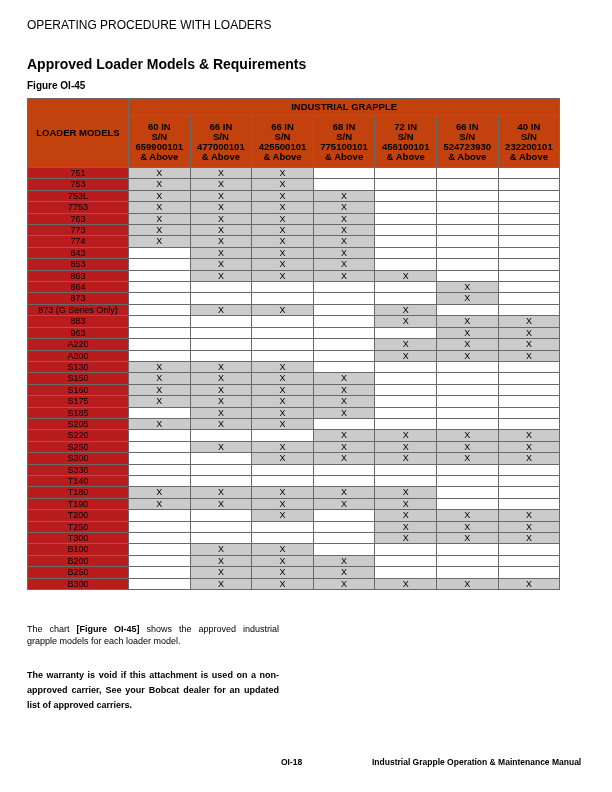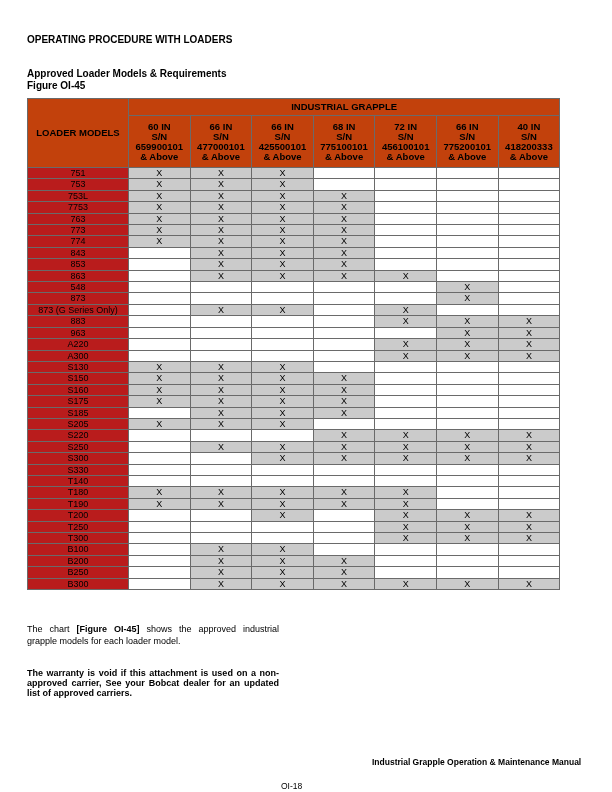--- a/index.html
+++ b/index.html
@@ -1,40 +1,40 @@
 <!DOCTYPE html>
 <html><head>
   <meta charset="utf-8">
   <style>
     html, body { margin: 0; padding: 0; background: #ffffff; }
     body { width: 612px; height: 792px; position: relative; overflow: hidden;
            font-family: "Liberation Sans", sans-serif; color: #000; }
-    .h1 { position: absolute; left: 27px; top: 34px; font-size: 10px; font-weight: bold; }
-    .h2 { position: absolute; left: 27px; top: 56px; font-size: 10px; font-weight: bold; margin-top: 12px; }
+    .h1 { position: absolute; left: 27px; top: 18px; font-size: 12px; font-weight: normal; }
+    .h2 { position: absolute; left: 27px; top: 56px; font-size: 14px; font-weight: bold; }
     .fig { position: absolute; left: 27px; top: 80px; font-size: 10px; font-weight: bold; }
 
     table.grid { position: absolute; left: 27px; top: 98px; width: 532px;
                  border-collapse: collapse; table-layout: fixed; font-size: 9px; }
     table.grid td, table.grid th { border: 1px solid #6a6a6a; padding: 0; text-align: center;
                  line-height: 10px; overflow: hidden; white-space: nowrap; }
     table.grid th { background: #c2410c; font-weight: bold; font-size: 9.5px; }
     col.c-model { width: 101px; }
     col.c-g { width: 61.6px; }
     th.group { height: 16px; line-height: 16px; }
     th.model-head { font-size: 10px; }
     th.size { height: 51px; line-height: 10.5px; }
     tr.data td { height: 10.4px; line-height: 10.4px; font-size: 9px; }
     td.on { background: #cbcbcb; }
     td.model { background: #b91c1c; }
 
     .para1 { position: absolute; left: 27px; top: 624px; width: 252px; font-size: 9px;
              line-height: 11.5px; text-align: justify; }
     .para2 { position: absolute; left: 27px; top: 668px; width: 252px; font-size: 9px;
-             line-height: 10px; font-weight: bold; text-align: justify; }
-    .footer-page { position: absolute; left: 281px; top: 757px; font-size: 8.5px; font-weight: normal; margin-top: 24px; }
+             line-height: 15px; font-weight: bold; text-align: justify; }
+    .footer-page { position: absolute; left: 281px; top: 757px; font-size: 8.5px; font-weight: bold; }
     .footer-title { position: absolute; left: 336px; top: 757px; font-size: 8.5px; font-weight: bold; padding-left: 36px; }
   </style>
 </head>
 <body>
 
 <div class="h1">OPERATING PROCEDURE WITH LOADERS</div>
 <div class="h2">Approved Loader Models &amp; Requirements</div>
 <div class="fig">Figure OI-45</div>
 
 <table class="grid">
@@ -52,22 +52,22 @@
     <tr>
       <th rowspan="2" class="model-head">LOADER MODELS</th>
       <th colspan="7" class="group">INDUSTRIAL GRAPPLE</th>
     </tr>
     <tr id="size-row">
         <th class="size"><span>60 IN</span><br><span>S/N</span><br><span>659900101</span><br><span>&amp; Above</span></th>
         <th class="size"><span>66 IN</span><br><span>S/N</span><br><span>477000101</span><br><span>&amp; Above</span></th>
         <th class="size"><span>66 IN</span><br><span>S/N</span><br><span>425500101</span><br><span>&amp; Above</span></th>
         <th class="size"><span>68 IN</span><br><span>S/N</span><br><span>775100101</span><br><span>&amp; Above</span></th>
         <th class="size"><span>72 IN</span><br><span>S/N</span><br><span>456100101</span><br><span>&amp; Above</span></th>
-        <th class="size"><span>66 IN</span><br><span>S/N</span><br><span>775200101</span><br><span>&amp; Above</span></th>
-        <th class="size"><span>40 IN</span><br><span>S/N</span><br><span>418200333</span><br><span>&amp; Above</span></th>
+        <th class="size"><span>66 IN</span><br><span>S/N</span><br><span>524723930</span><br><span>&amp; Above</span></th>
+        <th class="size"><span>40 IN</span><br><span>S/N</span><br><span>232200101</span><br><span>&amp; Above</span></th>
       </tr>
   </thead>
   <tbody id="table-body">
       <tr class="data">
         <td class="model">751</td>
         <td class="on">X</td>
         <td class="on">X</td>
         <td class="on">X</td>
         <td></td>
         <td></td>
@@ -158,21 +158,21 @@
         <td class="model">863</td>
         <td></td>
         <td class="on">X</td>
         <td class="on">X</td>
         <td class="on">X</td>
         <td class="on">X</td>
         <td></td>
         <td></td>
       </tr>
       <tr class="data">
-        <td class="model">548</td>
+        <td class="model">864</td>
         <td></td>
         <td></td>
         <td></td>
         <td></td>
         <td></td>
         <td class="on">X</td>
         <td></td>
       </tr>
       <tr class="data">
         <td class="model">873</td>

